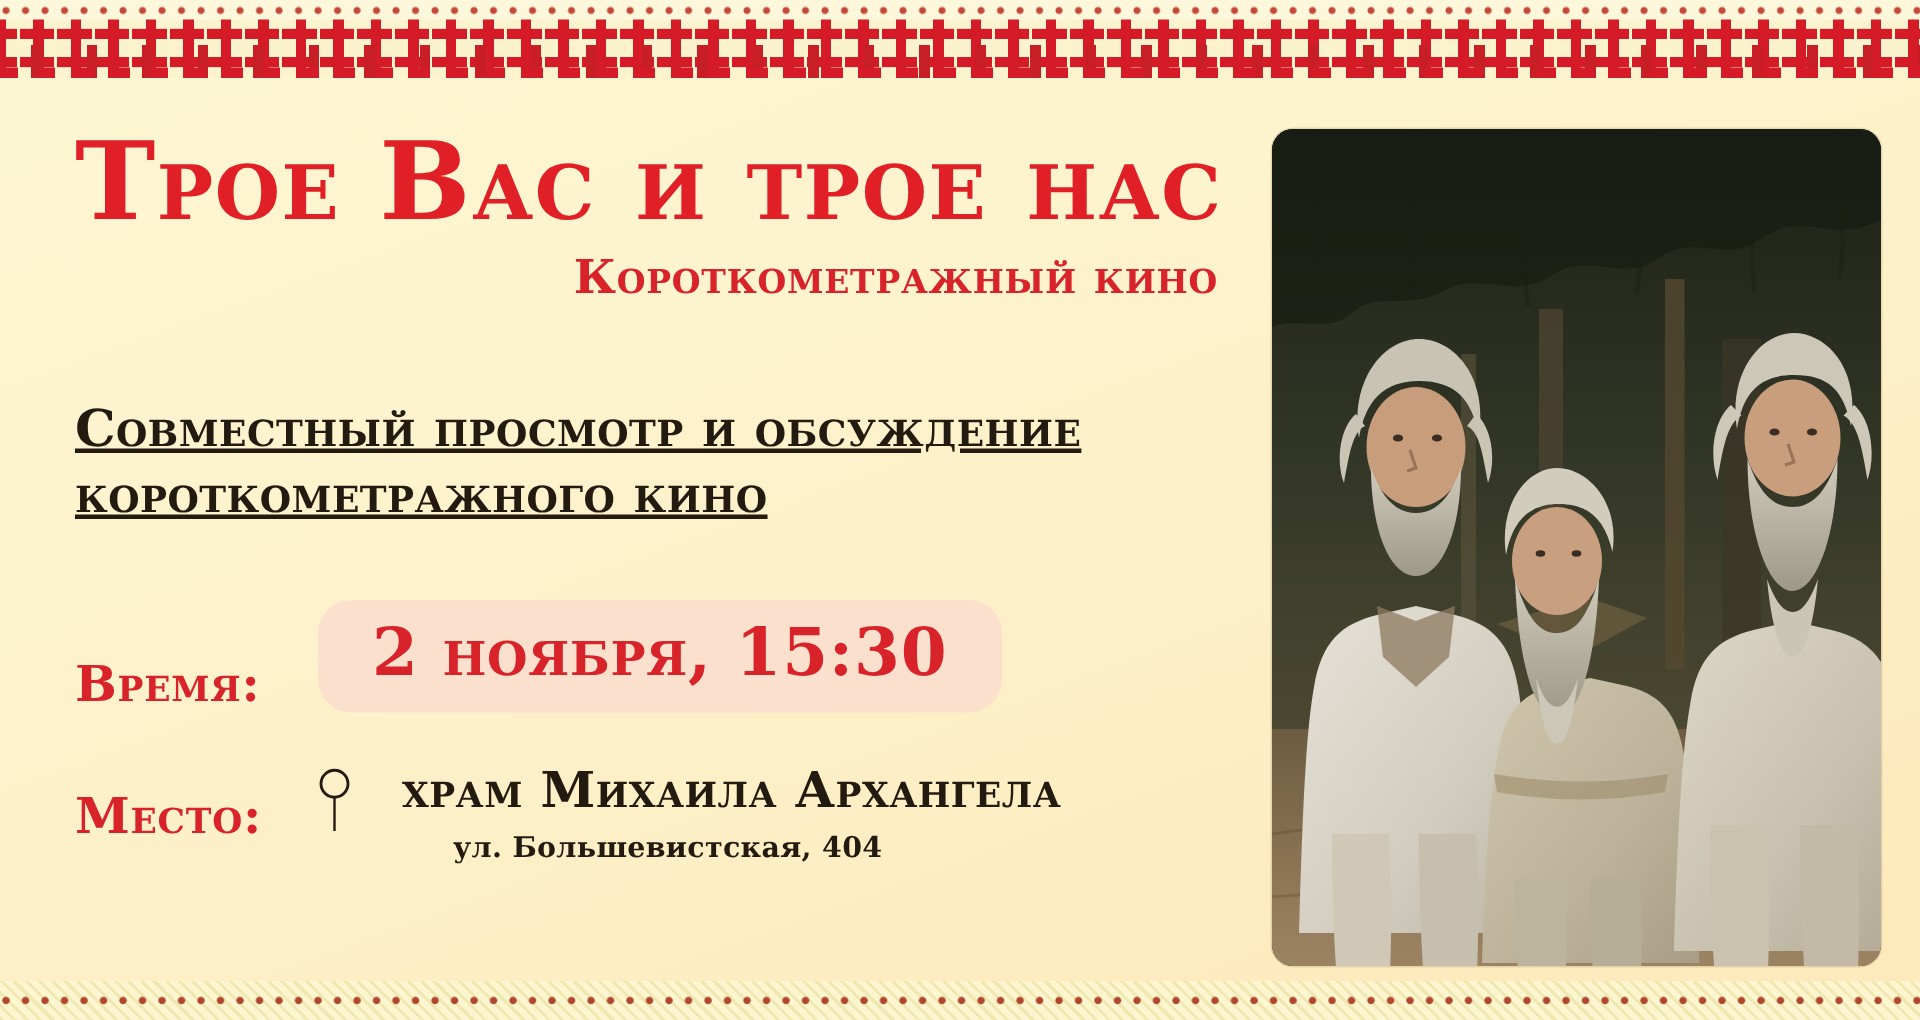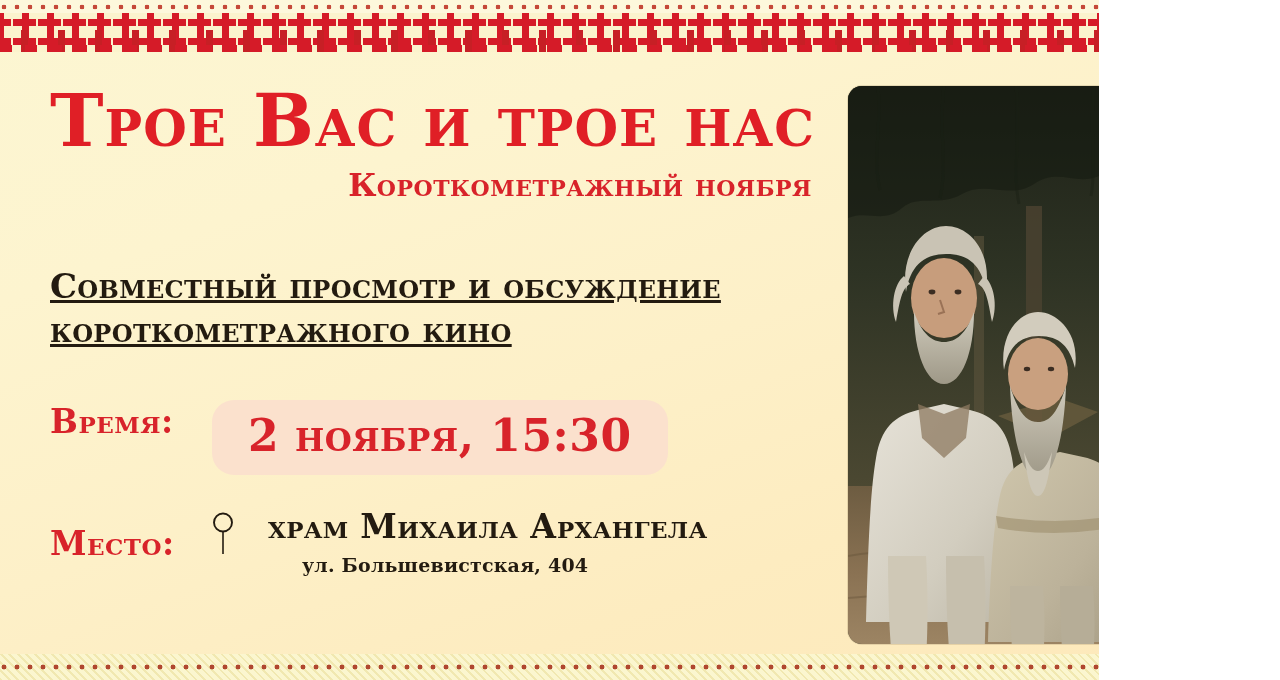--- a/index.html
+++ b/index.html
@@ -7,21 +7,21 @@
     margin: 0;
     padding: 0;
     background: #ffffff;
   }
   body {
     font-family: "Liberation Serif", serif;
   }
 
   .poster {
     position: relative;
-    width: 1099px;
+    width: 1280px;
     height: 680px;
     overflow: hidden;
     background: linear-gradient(160deg, #fcf6d2 0%, #fdf4cf 28%, #fdf0c8 55%, #fdecc0 78%, #fde9bb 100%);
   }
 
   
   .ornament-band {
     position: absolute;
     left: 0;
     right: 0;
@@ -164,21 +164,21 @@
     font-variant: small-caps;
     max-width: 700px;
     text-decoration: underline;
   }
 
   
   .info-row {
     display: flex;
     align-items: flex-start;
   }
-  .info-row.time { margin-top: 48px; align-items: flex-start; }
+  .info-row.time { margin-top: 48px; align-items: flex-end; }
   .info-row.place { margin-top: 34px; align-items: center; }
 
   .info-label {
     color: #d8232a;
     font-family: "DejaVu Serif", "Liberation Serif", serif;
     font-weight: 700;
     font-size: 33px;
     letter-spacing: .5px;
     font-variant: small-caps;
     width: 162px;
@@ -253,21 +253,21 @@
     <div class="ornament-dots"></div>
     <div class="ornament-cross-row"></div>
     <div class="ornament-row-b"></div>
     <div class="ornament-base-line"></div>
   </div>
 
   <div class="content">
 
     <h1 class="title">Трое Вас и трое нас</h1>
 
-    <div class="subtitle">Короткометражный ноября</div>
+    <div class="subtitle">Короткометражный кино</div>
 
     <div class="lead">Совместный просмотр и обсуждение короткометражного кино</div>
 
     <div class="info-row time">
       <div class="info-label">Время:</div>
       <div class="time-pill">2 ноября, 15:30</div>
     </div>
 
     <div class="info-row place">
       <div class="info-label">Место:</div>

